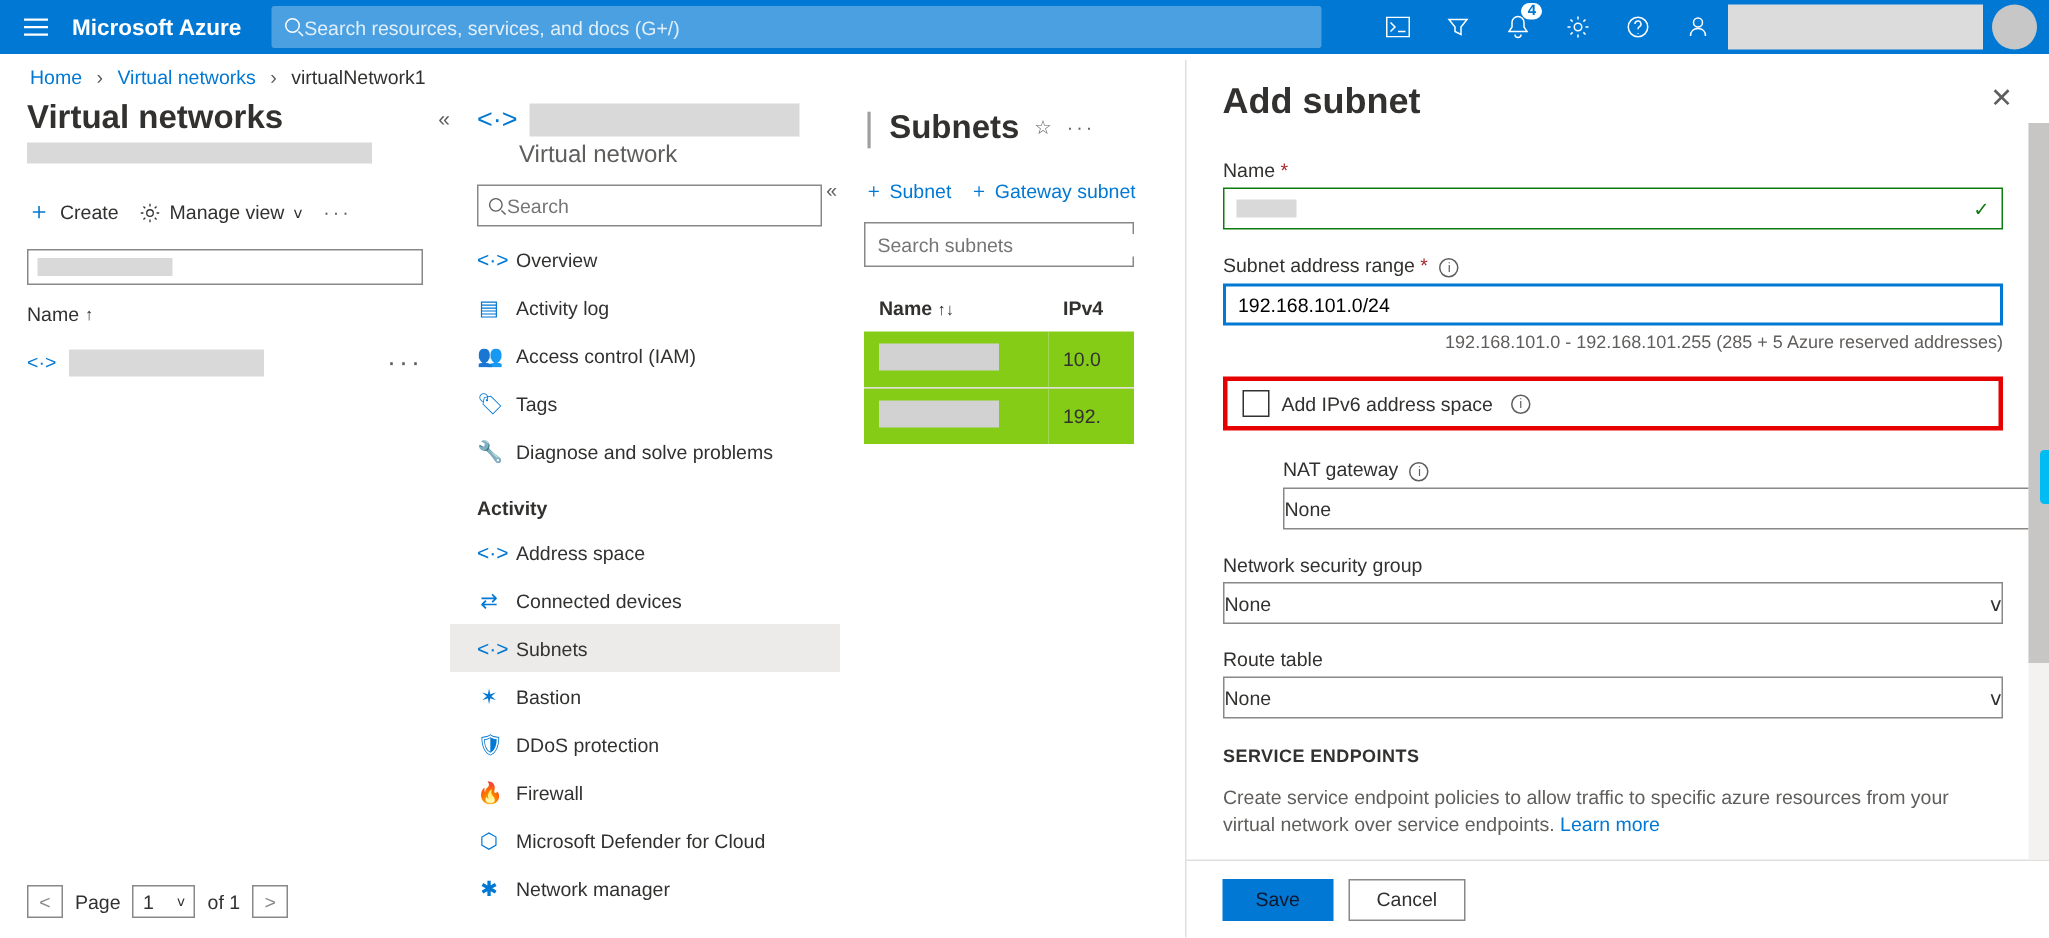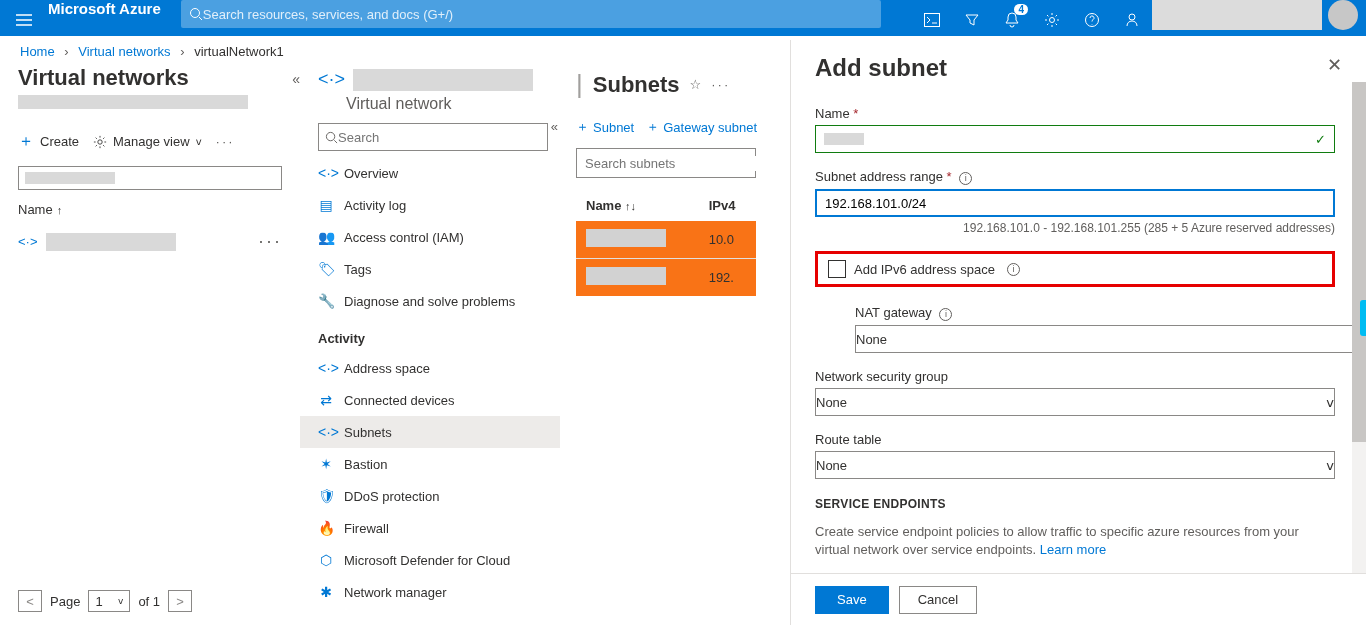--- a/index.html
+++ b/index.html
@@ -1,19 +1,19 @@
 <!DOCTYPE html>
 <html><head>
 <meta charset="utf-8">
 <style>
   * { box-sizing: border-box; margin: 0; padding: 0; font-family: "Segoe UI", Arial, sans-serif; }
   body { width: 1366px; height: 625px; overflow: hidden; background: #fff; font-size: 13px; color: #323130; }
 
   
-  .topbar { height: 36px; background: #0078d4; display: flex; align-items: flex-start; color: #fff; }
+  .topbar { height: 36px; background: #0078d4; display: flex; align-items: center; color: #fff; }
   .topbar .hamburger { width: 48px; height: 40px; display:flex;align-items:center;justify-content:center; }
   .topbar .brand { font-weight:600; font-size:15px; padding-right:20px; }
   .topbar .search { flex:0 0 700px; height:28px; background:#4ba0e1; border-radius:2px; display:flex;align-items:center; padding:0 8px; color:#fff; }
   .topbar .search input { background:transparent; border:none; outline:none; color:#fff; flex:1; font-size:13px; }
   .topbar .search input::placeholder { color:#e1effa; }
   .topbar .spacer { flex:1; }
   .topbar .ticons { display:flex; align-items:center; gap:0; }
   .topbar .ticon { width:40px; height:40px; display:flex;align-items:center;justify-content:center; position:relative; }
   .topbar .accountbox { width:170px; height:30px; background:#dcdcdc; margin-right:6px; }
   .topbar .avatar { width:30px; height:30px; border-radius:50%; background:#c7c7c7; margin-right:8px; }
@@ -62,21 +62,21 @@
   .col3 .hdr { display:flex; align-items:center; gap:10px; }
   .col3 .hdr h2 { font-size:22px; font-weight:600; }
   .col3 .hdr .star { color:#605e5c; }
   .col3 .tools { margin-top:18px; display:flex; gap:12px; }
   .col3 .tbtn2 { color:#0078d4; display:flex;align-items:center; gap:4px; cursor:pointer; font-size:13px;}
   .col3 .sbox { margin-top:12px; height:30px; border:1px solid #8a8886; display:flex;align-items:center;padding:0 8px; width:180px;}
   .col3 .sbox input { border:none; outline:none; font-size:13px; flex:1; }
   .col3 table { margin-top:12px; border-collapse:collapse; width:180px; }
   .col3 th, .col3 td { text-align:left; padding:8px 10px; font-size:13px; }
   .col3 th { font-weight:600; }
-  .col3 tbody tr { background:#f97316;padding-left:28px; }
+  .col3 tbody tr { background:#84cc16;padding-left:28px; }
   .col3 tbody tr+tr td { border-top:1px solid #e1dfdd;}
   .col3 .cellgrey { display:inline-block; width:80px; height:18px; background:#d2d2d2;}
 
   
   .panel { position:absolute; top:40px; right:0; bottom:0; width:576px; background:#fff; border-left:1px solid #e1dfdd; display:flex; flex-direction:column; }
   .panel .phdr { display:flex; justify-content:space-between; align-items:flex-start; padding:14px 24px 0; }
   .panel .phdr h2 { font-size:24px; font-weight:600; }
   .panel .close { font-size:18px; color:#605e5c; cursor:pointer; }
   .panel .pbody { padding:24px 24px 0; overflow-y:auto; flex:1; position:relative;}
   .panel .scrolltrack { position:absolute; right:0; top:0; bottom:0; width:14px; background:#f3f2f1; }
@@ -93,21 +93,21 @@
   .input-ok input { border:none; outline:none; flex:1; font-size:13px; }
   .hint { font-size:12px; color:#605e5c; text-align:right; margin-top:4px; }
   .cbrow { display:flex; align-items:center; gap:8px; border:3.5px solid #e60000; padding:6px 10px; }
   .cbrow .cb { width:18px; height:18px; border:1px solid #323130; }
   .select { height:28px; border:1px solid #8a8886; display:flex; align-items:center; justify-content:space-between; padding:0 0; cursor:pointer;}
   .sectionhdr { font-size:12px; font-weight:700; letter-spacing:0.3px; margin:18px 0 12px; }
   .desc { font-size:13px; color:#605e5c; line-height:1.4; }
   .desc a { color:#0078d4; text-decoration:none; }
 
   .pfoot { height:52px; border-top:1px solid #e1dfdd; display:flex; align-items:center; gap:10px; padding-left:24px; }
-  .btn-primary { background:#0078d4; color:#ffffff; border:none; height:28px; padding:0 22px; font-size:13px; cursor:pointer; }
+  .btn-primary { background:#0078d4; color:#0f172a; border:none; height:28px; padding:0 22px; font-size:13px; cursor:pointer; }
   .btn-secondary { background:#fff; color:#323130; border:1px solid #8a8886; height:28px; padding:0 18px; font-size:13px; cursor:pointer; }
 
   .col1 .pager { position:absolute; bottom:8px; left:18px; display:flex; align-items:center; gap:8px;}
   .pgbtn { width:24px; height:22px; border:1px solid #8a8886; display:flex;align-items:center;justify-content:center; color:#8a8886; }
   .pgsel { width:42px; height:22px; border:1px solid #8a8886; display:flex;align-items:center;justify-content:space-between;padding:0 6px; }
 
   svg { display:block; }
 
   
   .edgepill { position:absolute; right:0; top:300px; width:6px; height:36px; background:#00bcf2; border-radius:3px 0 0 3px; }

